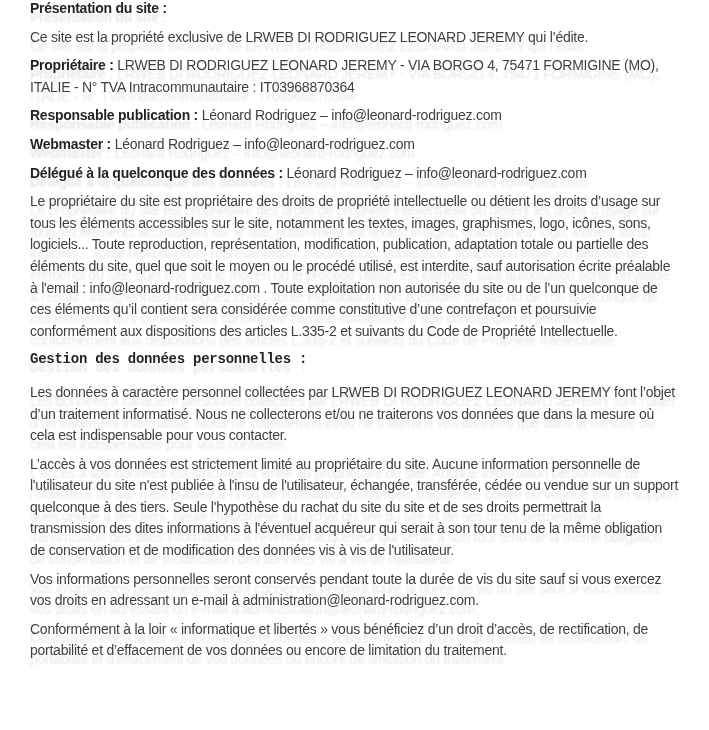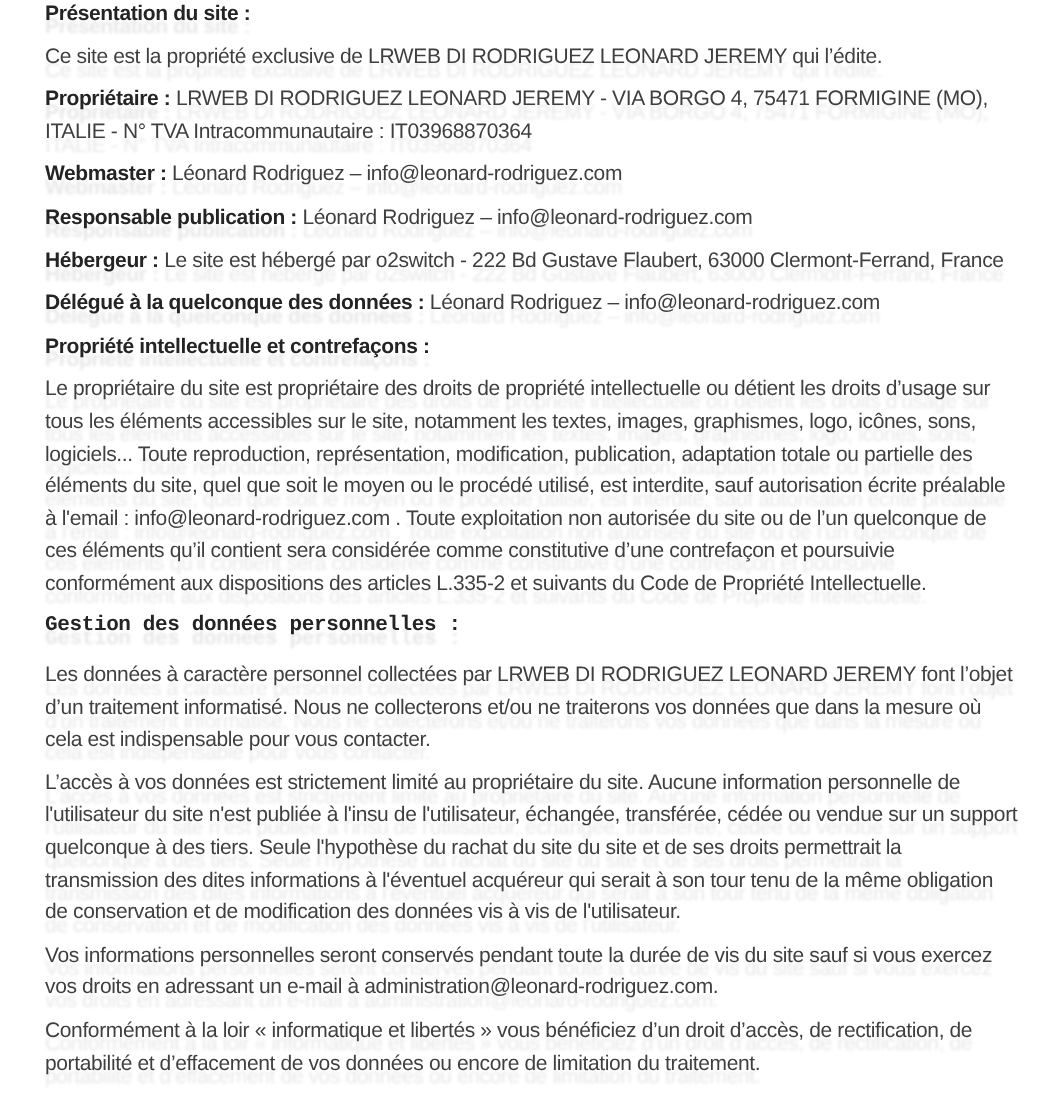--- a/index.html
+++ b/index.html
@@ -50,29 +50,27 @@
 <body>
 
 <div class="doc">
 
   <p class="heading"><span>Présentation du site :</span></p>
 
   <p><span>Ce site est la propriété exclusive de LRWEB DI RODRIGUEZ LEONARD JEREMY qui l’édite.</span></p>
 
   <p><b>Propriétaire :</b> <span>LRWEB DI RODRIGUEZ LEONARD JEREMY - VIA BORGO 4, 75471 FORMIGINE (MO), ITALIE - N° TVA Intracommunautaire : IT03968870364</span></p>
 
+  <p><b>Responsable publication :</b> <span>Léonard Rodriguez – info@leonard-rodriguez.com</span></p>
+
   <p><b>Webmaster :</b> <span>Léonard Rodriguez – info@leonard-rodriguez.com</span></p>
 
-  <p><b>Responsable publication :</b> <span>Léonard Rodriguez – info@leonard-rodriguez.com</span></p>
-
-  <p><b>Hébergeur :</b> <span>Le site est hébergé par o2switch - 222 Bd Gustave Flaubert, 63000 Clermont-Ferrand, France</span></p>
 
   <p><b>Délégué à la quelconque des données :</b> <span>Léonard Rodriguez – info@leonard-rodriguez.com</span></p>
 
-  <p class="heading"><span>Propriété intellectuelle et contrefaçons :</span></p>
 
   <p><span>Le propriétaire du site est propriétaire des droits de propriété intellectuelle ou détient les droits d’usage sur tous les éléments accessibles sur le site, notamment les textes, images, graphismes, logo, icônes, sons, logiciels... Toute reproduction, représentation, modification, publication, adaptation totale ou partielle des éléments du site, quel que soit le moyen ou le procédé utilisé, est interdite, sauf autorisation écrite préalable à l'email : info@leonard-rodriguez.com . Toute exploitation non autorisée du site ou de l’un quelconque de ces éléments qu’il contient sera considérée comme constitutive d’une contrefaçon et poursuivie conformément aux dispositions des articles L.335-2 et suivants du Code de Propriété Intellectuelle.</span></p>
 
   <p class="heading gap-after"><span>Gestion des données personnelles :</span></p>
 
   <p><span>Les données à caractère personnel collectées par LRWEB DI RODRIGUEZ LEONARD JEREMY font l’objet d’un traitement informatisé. Nous ne collecterons et/ou ne traiterons vos données que dans la mesure où cela est indispensable pour vous contacter.</span></p>
 
   <p><span>L’accès à vos données est strictement limité au propriétaire du site. Aucune information personnelle de l'utilisateur du site n'est publiée à l'insu de l'utilisateur, échangée, transférée, cédée ou vendue sur un support quelconque à des tiers. Seule l'hypothèse du rachat du site du site et de ses droits permettrait la transmission des dites informations à l'éventuel acquéreur qui serait à son tour tenu de la même obligation de conservation et de modification des données vis à vis de l'utilisateur.</span></p>
 
   <p><span>Vos informations personnelles seront conservés pendant toute la durée de vis du site sauf si vous exercez vos droits en adressant un e-mail à administration@leonard-rodriguez.com.</span></p>

